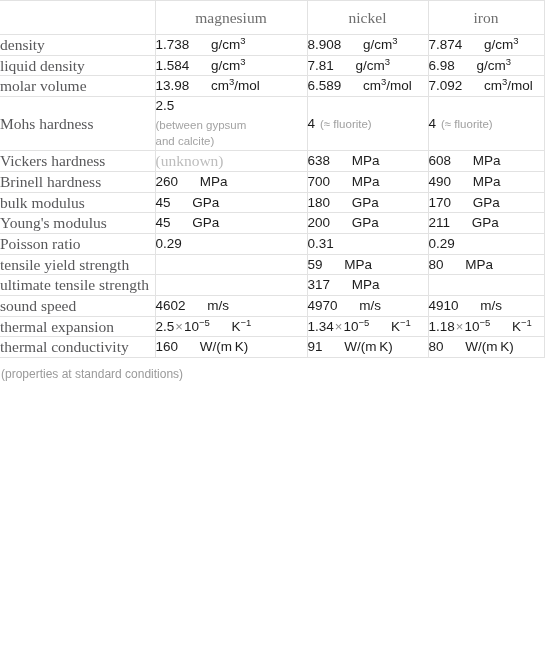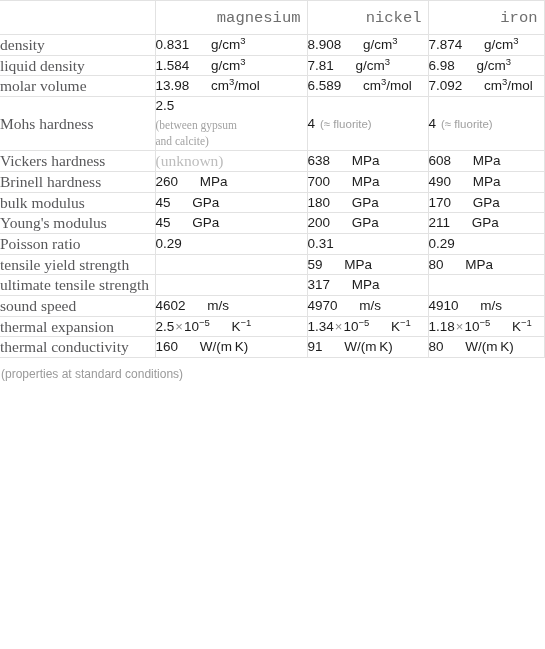--- a/index.html
+++ b/index.html
@@ -45,24 +45,24 @@
   table.props th.corner-cell {
     border-left: none;
   }
   table.props th.corner-cell {
     border-right: 1px solid #e2e2e2;
   }
 
   
   tr.header-row th {
     height: 33px;
-    font-family: Liberation Mono, monospace;
+    font-family: Liberation Serif, serif;
     font-size: 15.5px;
     color: #6e6e6e;
-    text-align: right;
+    text-align: center;
     padding: 0 6px;
   }
 
   
   td.label-cell {
     font-family: "Liberation Serif", serif;
     font-size: 15.5px;
     color: #58585a;
     padding: 6px 10px 6px 9px;
     line-height: 1.27;
@@ -93,21 +93,21 @@
   .annot {
     color: #a0a0a0;
     font-size: 11.5px;
     font-family: "Liberation Sans", sans-serif;
     padding-left: 5px;
   }
   .sub-annot {
     display: block;
     color: #a3a3a3;
     font-size: 11.5px;
-    font-family: Liberation Serif, serif;
+    font-family: Liberation Sans, sans-serif;
     line-height: 1.45;
     margin-top: 2px;
     white-space: normal;
   }
   .unknown {
     font-family: "Liberation Serif", serif;
     font-size: 15.5px;
     color: #bdbdbd;
     text-align: right;
   }
@@ -138,21 +138,21 @@
       <tr class="header-row">
         <th class="corner-cell"></th>
         <th>magnesium</th>
         <th>nickel</th>
         <th>iron</th>
       </tr>
     </thead>
     <tbody id="table-body">
         <tr>
           <td class="label-cell">density</td>
-          <td class="val"><span class="num">0.831</span><span class="unit nbsp-gap"> g/cm</span><sup class="sup">3</sup></td>
+          <td class="val"><span class="num">1.738</span><span class="unit nbsp-gap"> g/cm</span><sup class="sup">3</sup></td>
           <td class="val"><span class="num">8.908</span><span class="unit nbsp-gap"> g/cm</span><sup class="sup">3</sup></td>
           <td class="val"><span class="num">7.874</span><span class="unit nbsp-gap"> g/cm</span><sup class="sup">3</sup></td>
         </tr>
         <tr>
           <td class="label-cell">liquid density</td>
           <td class="val"><span class="num">1.584</span><span class="unit nbsp-gap"> g/cm</span><sup class="sup">3</sup></td>
           <td class="val"><span class="num">7.81</span><span class="unit nbsp-gap"> g/cm</span><sup class="sup">3</sup></td>
           <td class="val"><span class="num">6.98</span><span class="unit nbsp-gap"> g/cm</span><sup class="sup">3</sup></td>
         </tr>
         <tr>

